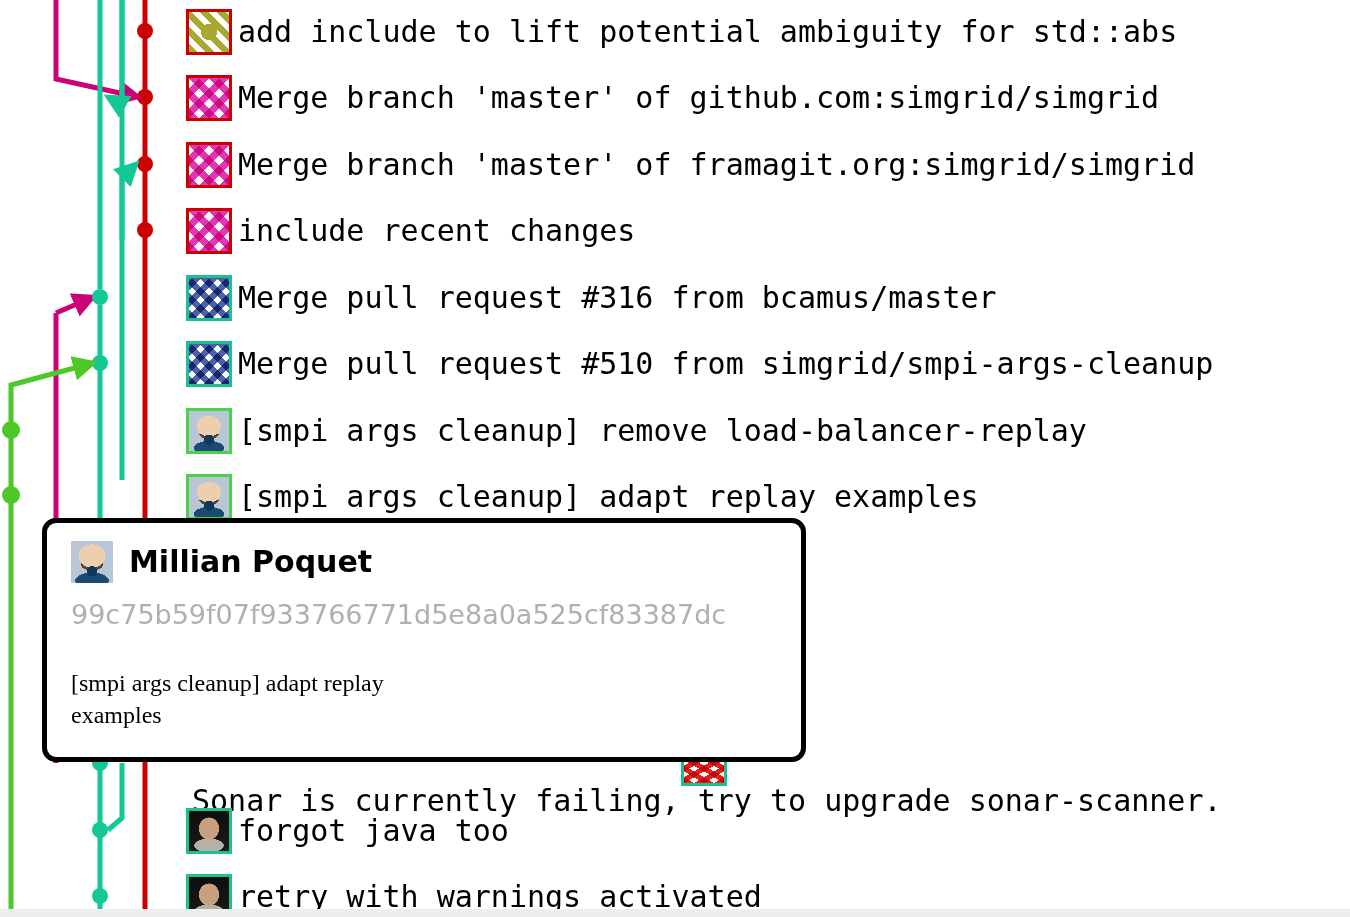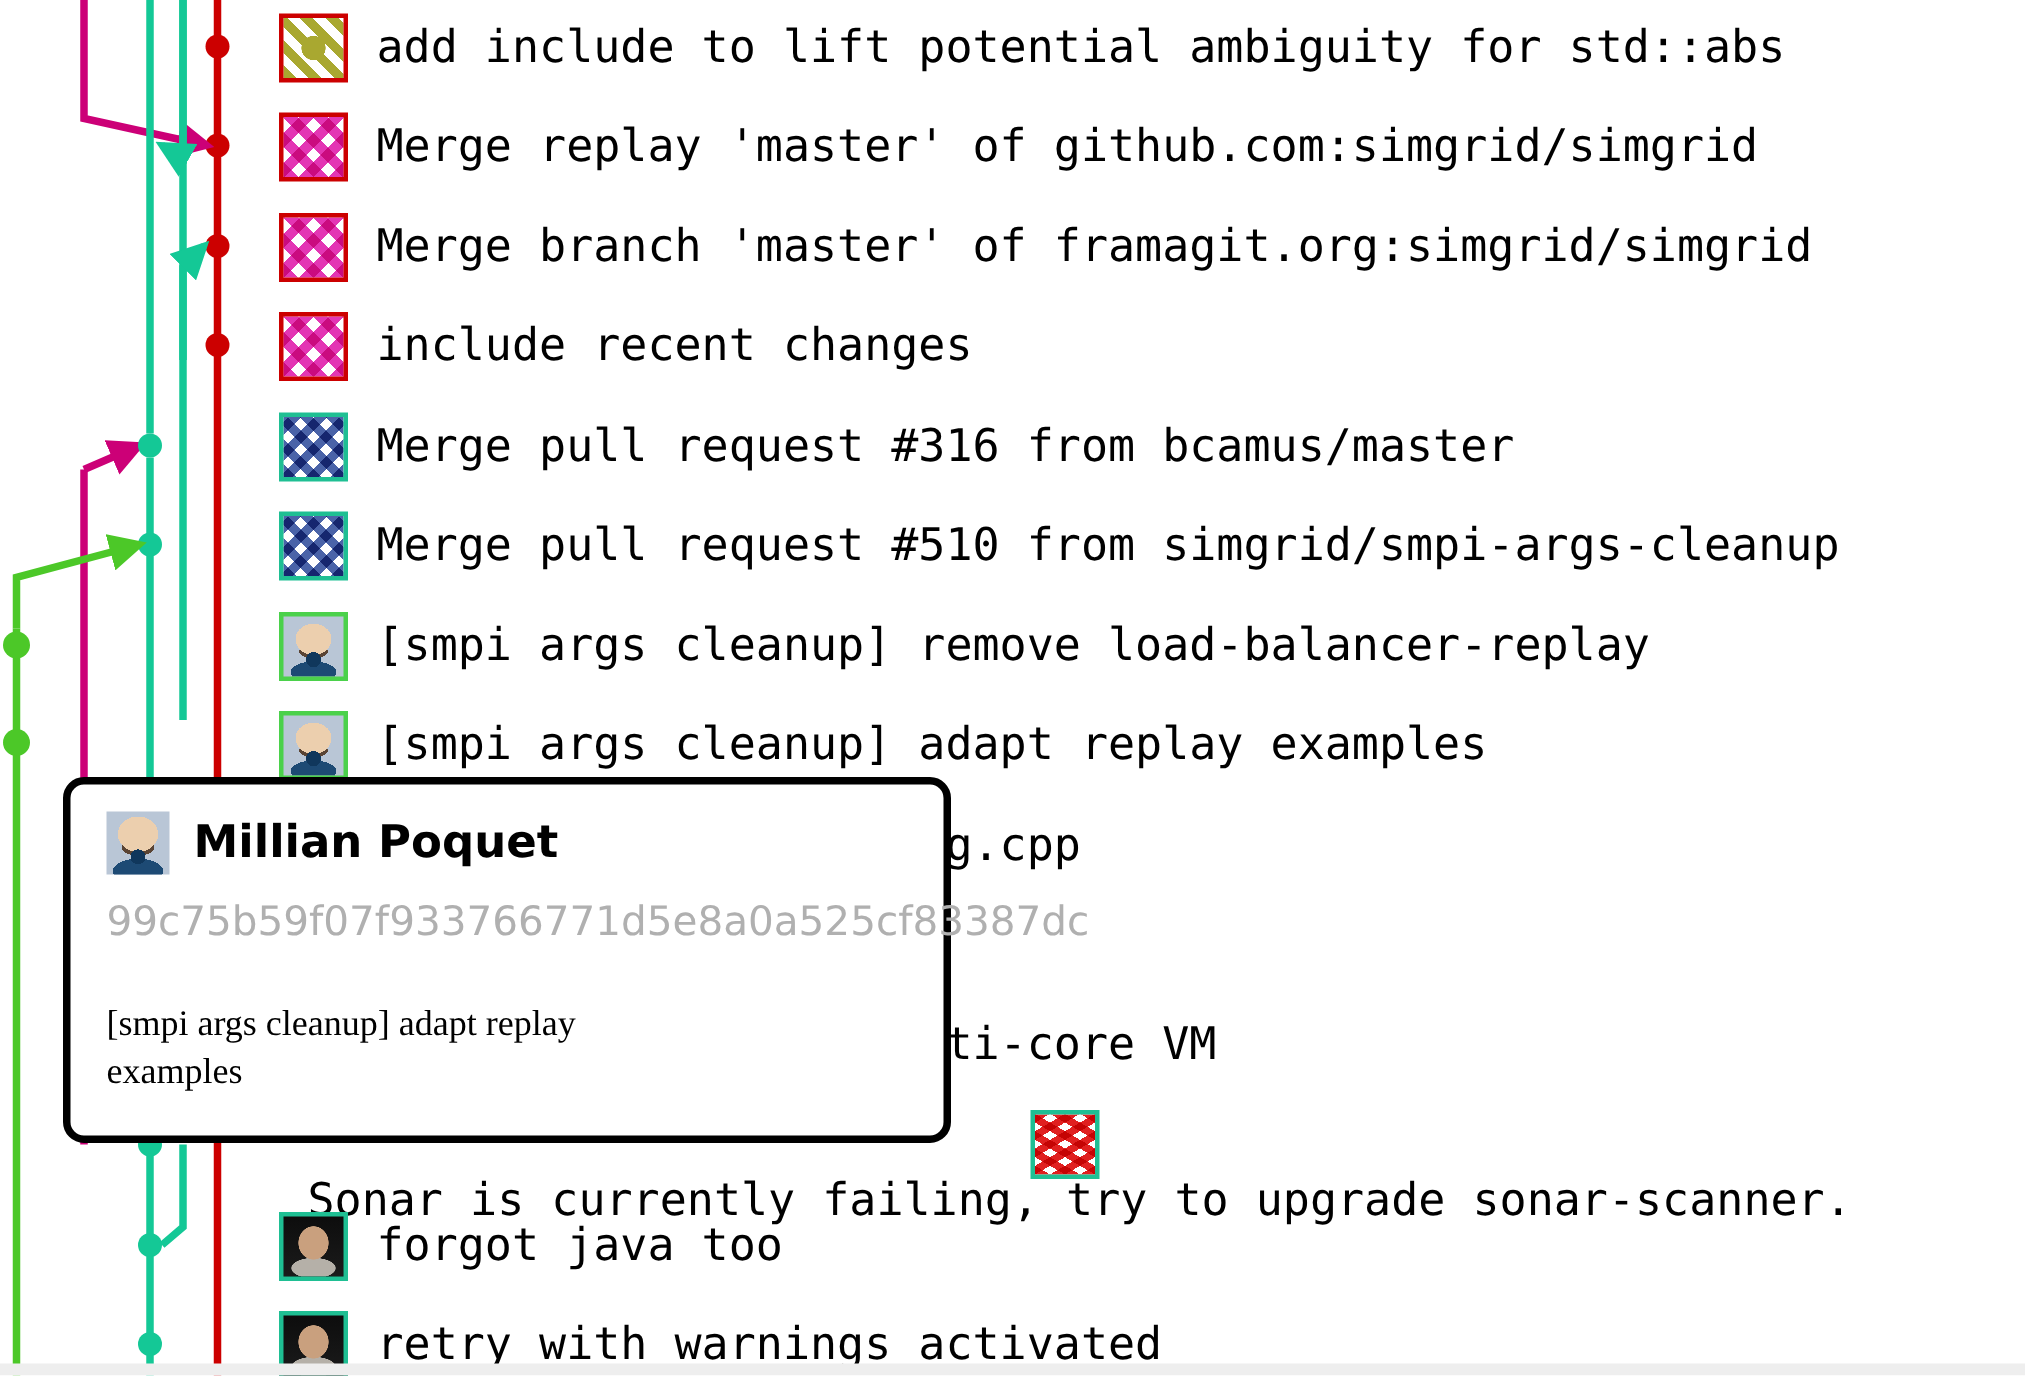--- a/index.html
+++ b/index.html
@@ -53,21 +53,21 @@
     width: 46px;
     height: 46px;
     flex: 0 0 46px;
     border: 3px solid #c00;
     box-sizing: border-box;
     image-rendering: pixelated;
     background-size: 100% 100%;
     background-repeat: no-repeat;
   }
   .commit-subject {
-    margin-left: 19px;
+    margin-left: 6px;
     font-size: 30px;
     line-height: 1;
     color: #000000;
     letter-spacing: 0px;
     font-family: "DejaVu Sans Mono", "Liberation Mono", monospace;
   }
 
   
   .av-olive {
     border-color: #cc0000;
@@ -120,21 +120,21 @@
       radial-gradient(circle 3px at 38% 42%, #2b6ea8 0 100%, transparent 100%),
       radial-gradient(circle 3px at 62% 42%, #2b6ea8 0 100%, transparent 100%),
       radial-gradient(ellipse 24% 12% at 50% 58%, #5a4434 0 100%, transparent 100%);
   }
 
   
   #tooltip {
     position: absolute;
     left: 42px;
     top: 518px;
-    width: 592px;
+    width: 764px;
     height: 244px;
     background: #ffffff;
     border: 5px solid #000000;
     border-radius: 14px;
     box-sizing: border-box;
     z-index: 5;
     padding: 18px 24px;
   }
   .tt-head {
     display: flex;
@@ -252,21 +252,21 @@
     </g>
   </svg>
 
   <div id="rows-layer">
       <div class="commit-row" style="top: 8px;">
         <div class="avatar av-olive"></div>
         <div class="commit-subject">add include to lift potential ambiguity for std::abs</div>
       </div>
       <div class="commit-row" style="top: 74px;">
         <div class="avatar av-pink"></div>
-        <div class="commit-subject">Merge replay 'master' of github.com:simgrid/simgrid</div>
+        <div class="commit-subject">Merge branch 'master' of github.com:simgrid/simgrid</div>
       </div>
       <div class="commit-row" style="top: 141px;">
         <div class="avatar av-pink"></div>
         <div class="commit-subject">Merge branch 'master' of framagit.org:simgrid/simgrid</div>
       </div>
       <div class="commit-row" style="top: 207px;">
         <div class="avatar av-pink"></div>
         <div class="commit-subject">include recent changes</div>
       </div>
       <div class="commit-row" style="top: 274px;">

